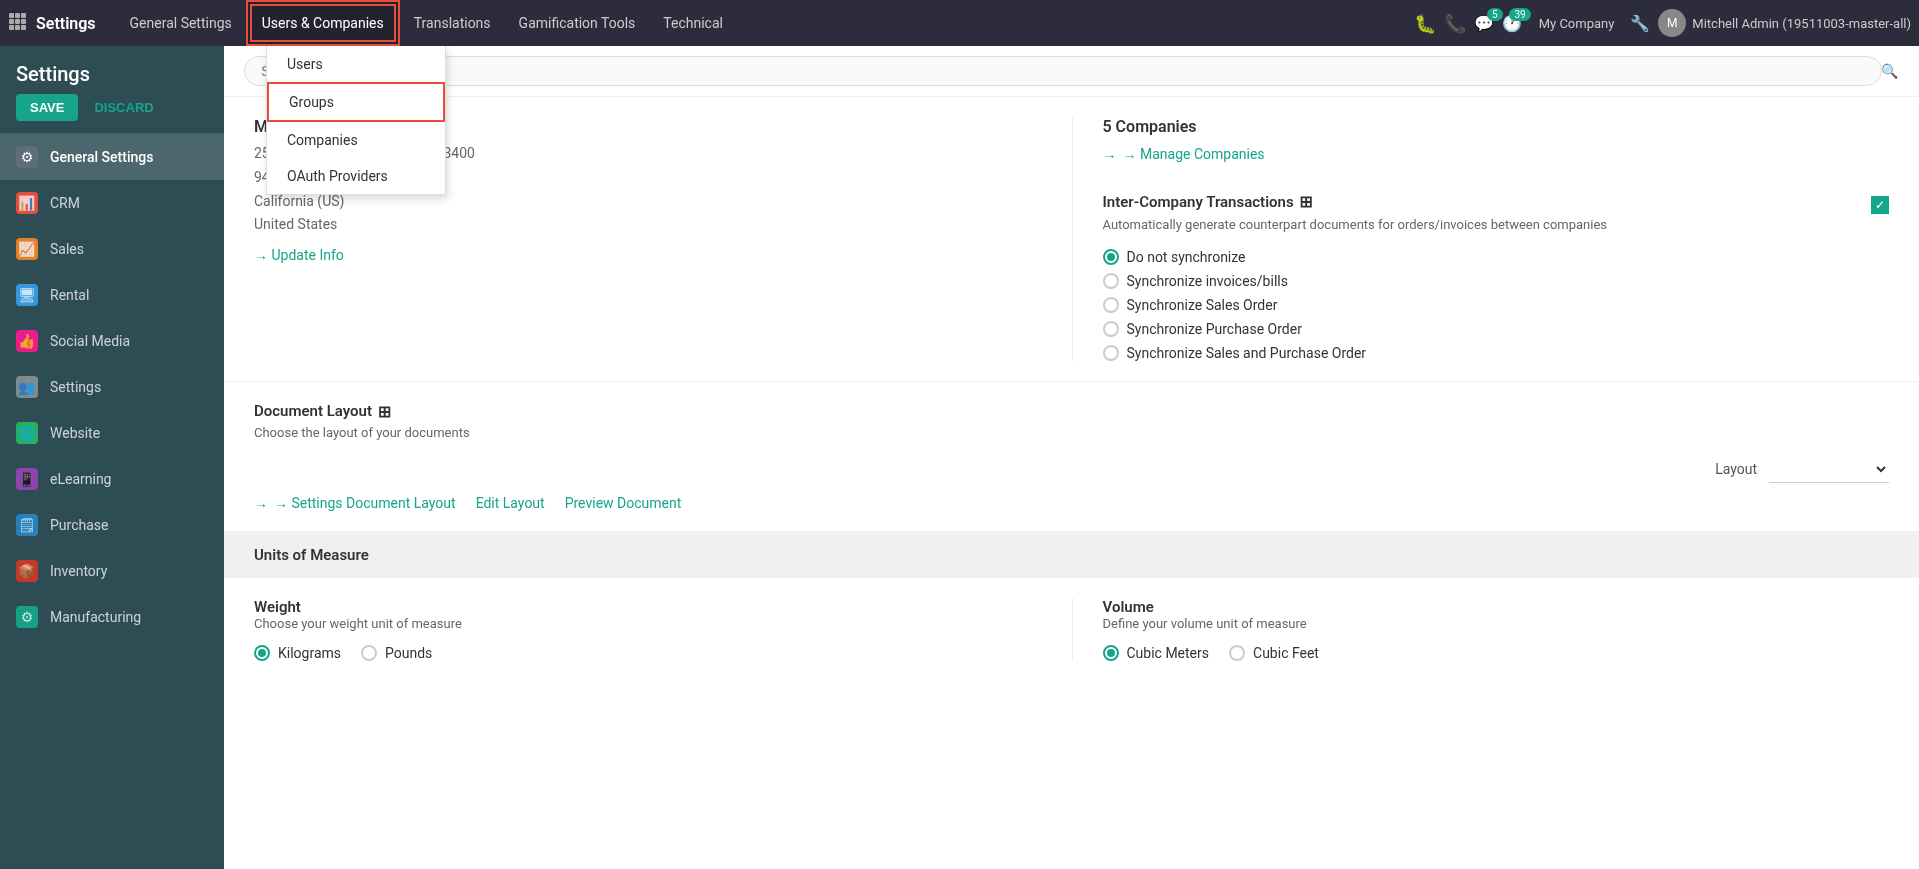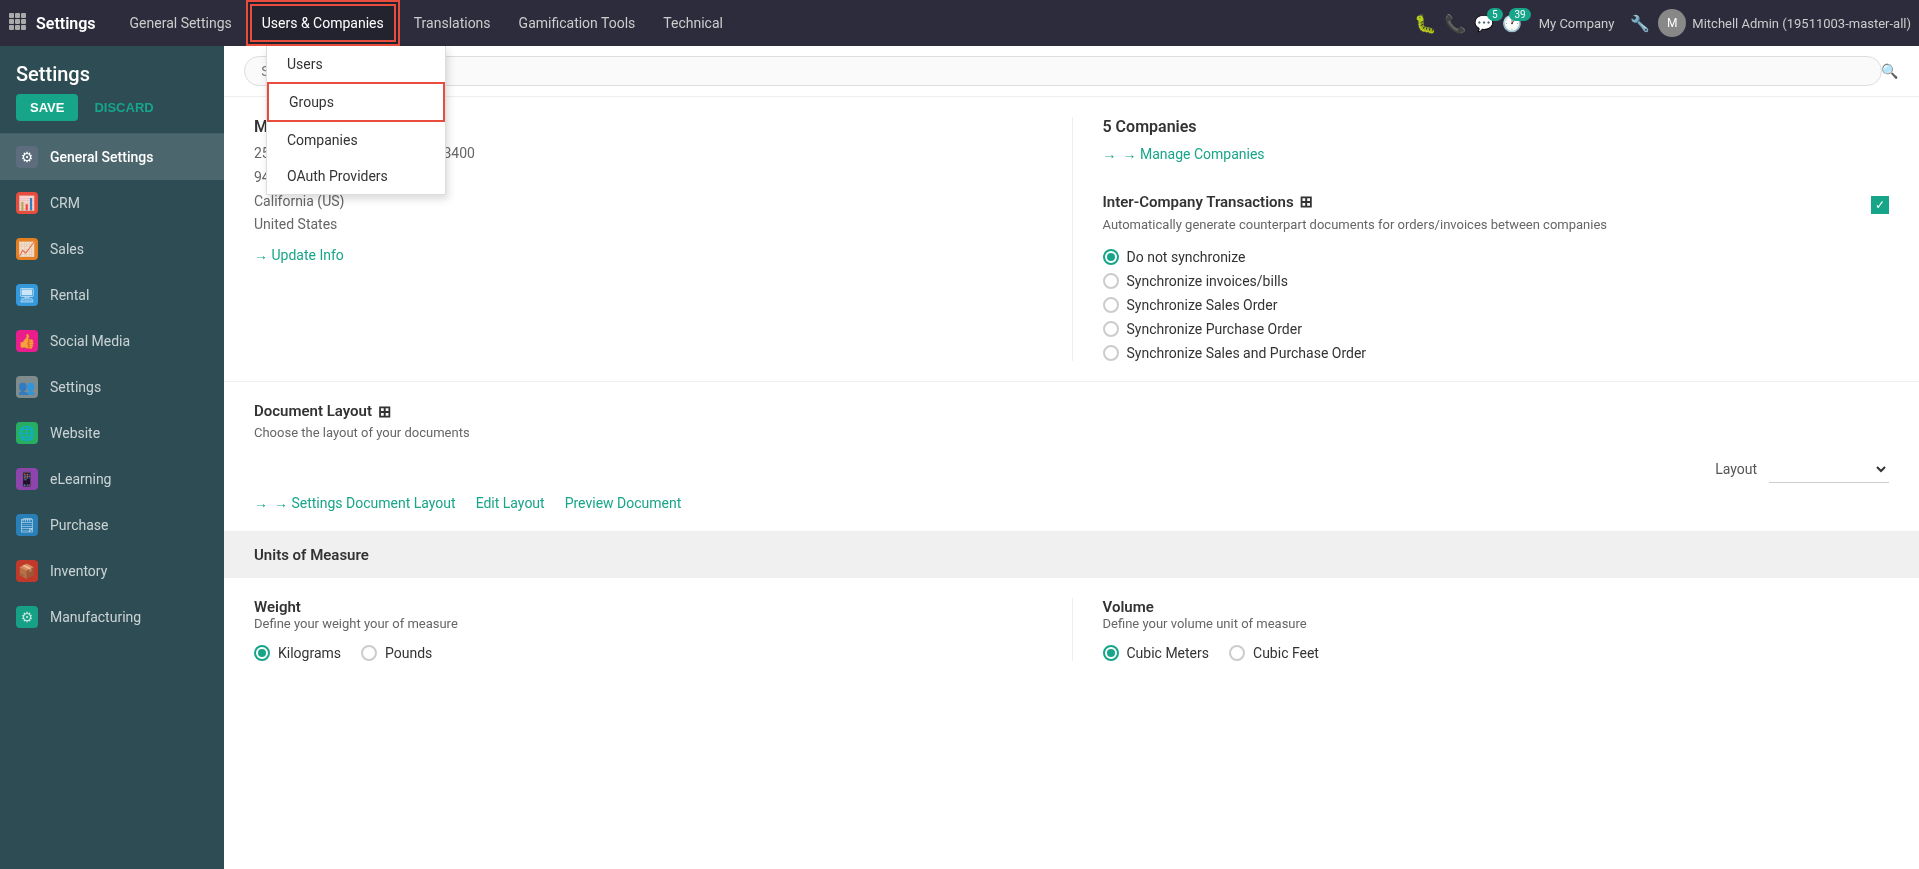--- a/index.html
+++ b/index.html
@@ -489,21 +489,21 @@
         </div>
       </div>
 
       <div class="uom-section-header">
         <span>Units of Measure</span>
       </div>
       <div class="uom-content">
 
         <div class="uom-left">
           <div class="uom-title">Weight</div>
-          <div class="uom-desc">Define your weight your of measure</div>
+          <div class="uom-desc">Choose your weight unit of measure</div>
           <div class="radio-row">
             <div class="radio-item">
               <div class="radio-circle selected"></div>
               <span>Kilograms</span>
             </div>
             <div class="radio-item">
               <div class="radio-circle"></div>
               <span>Pounds</span>
             </div>
           </div>

